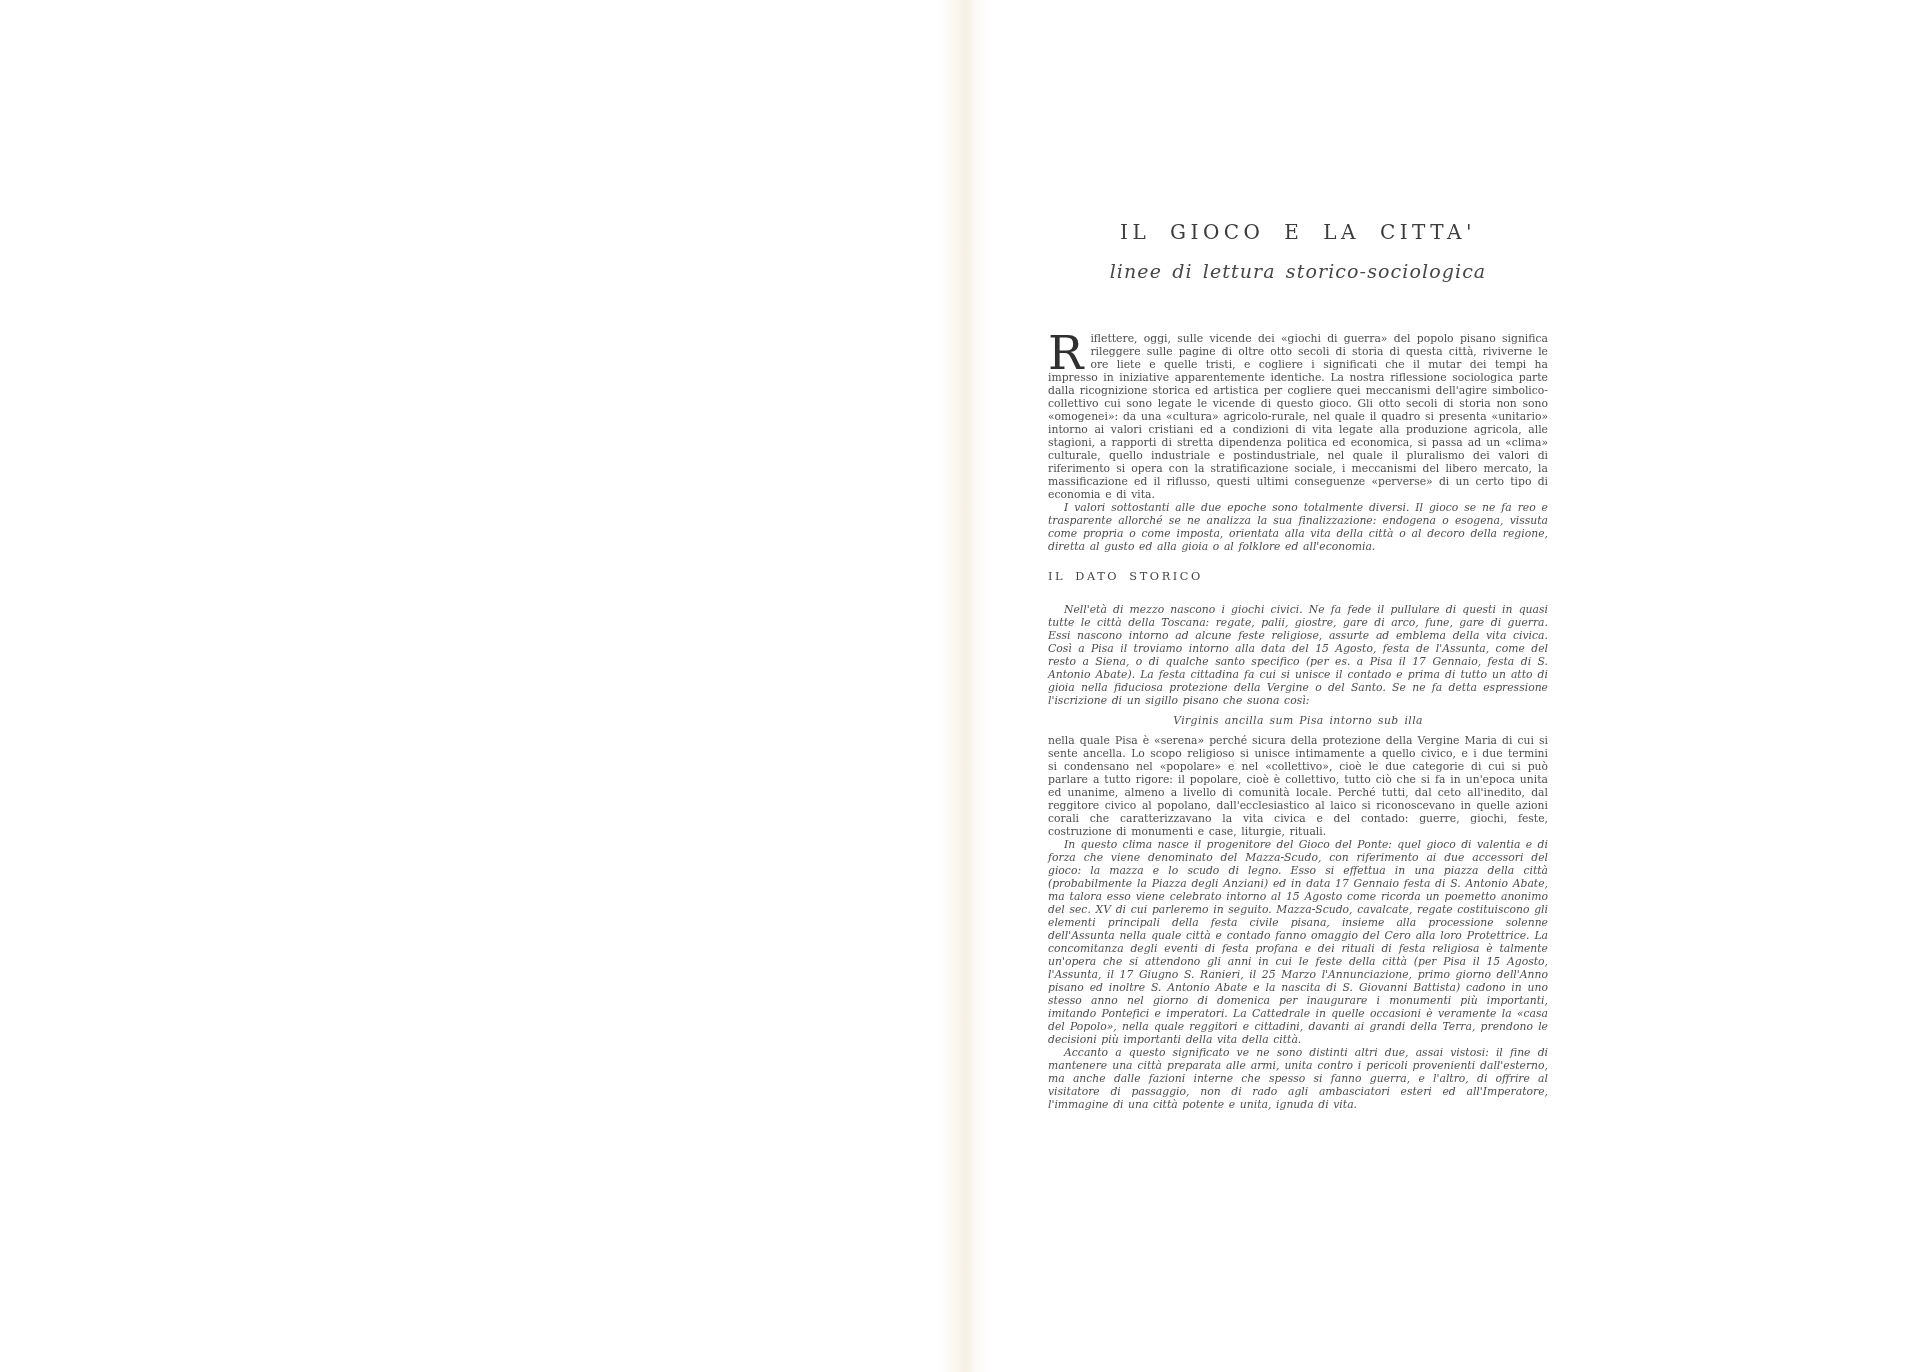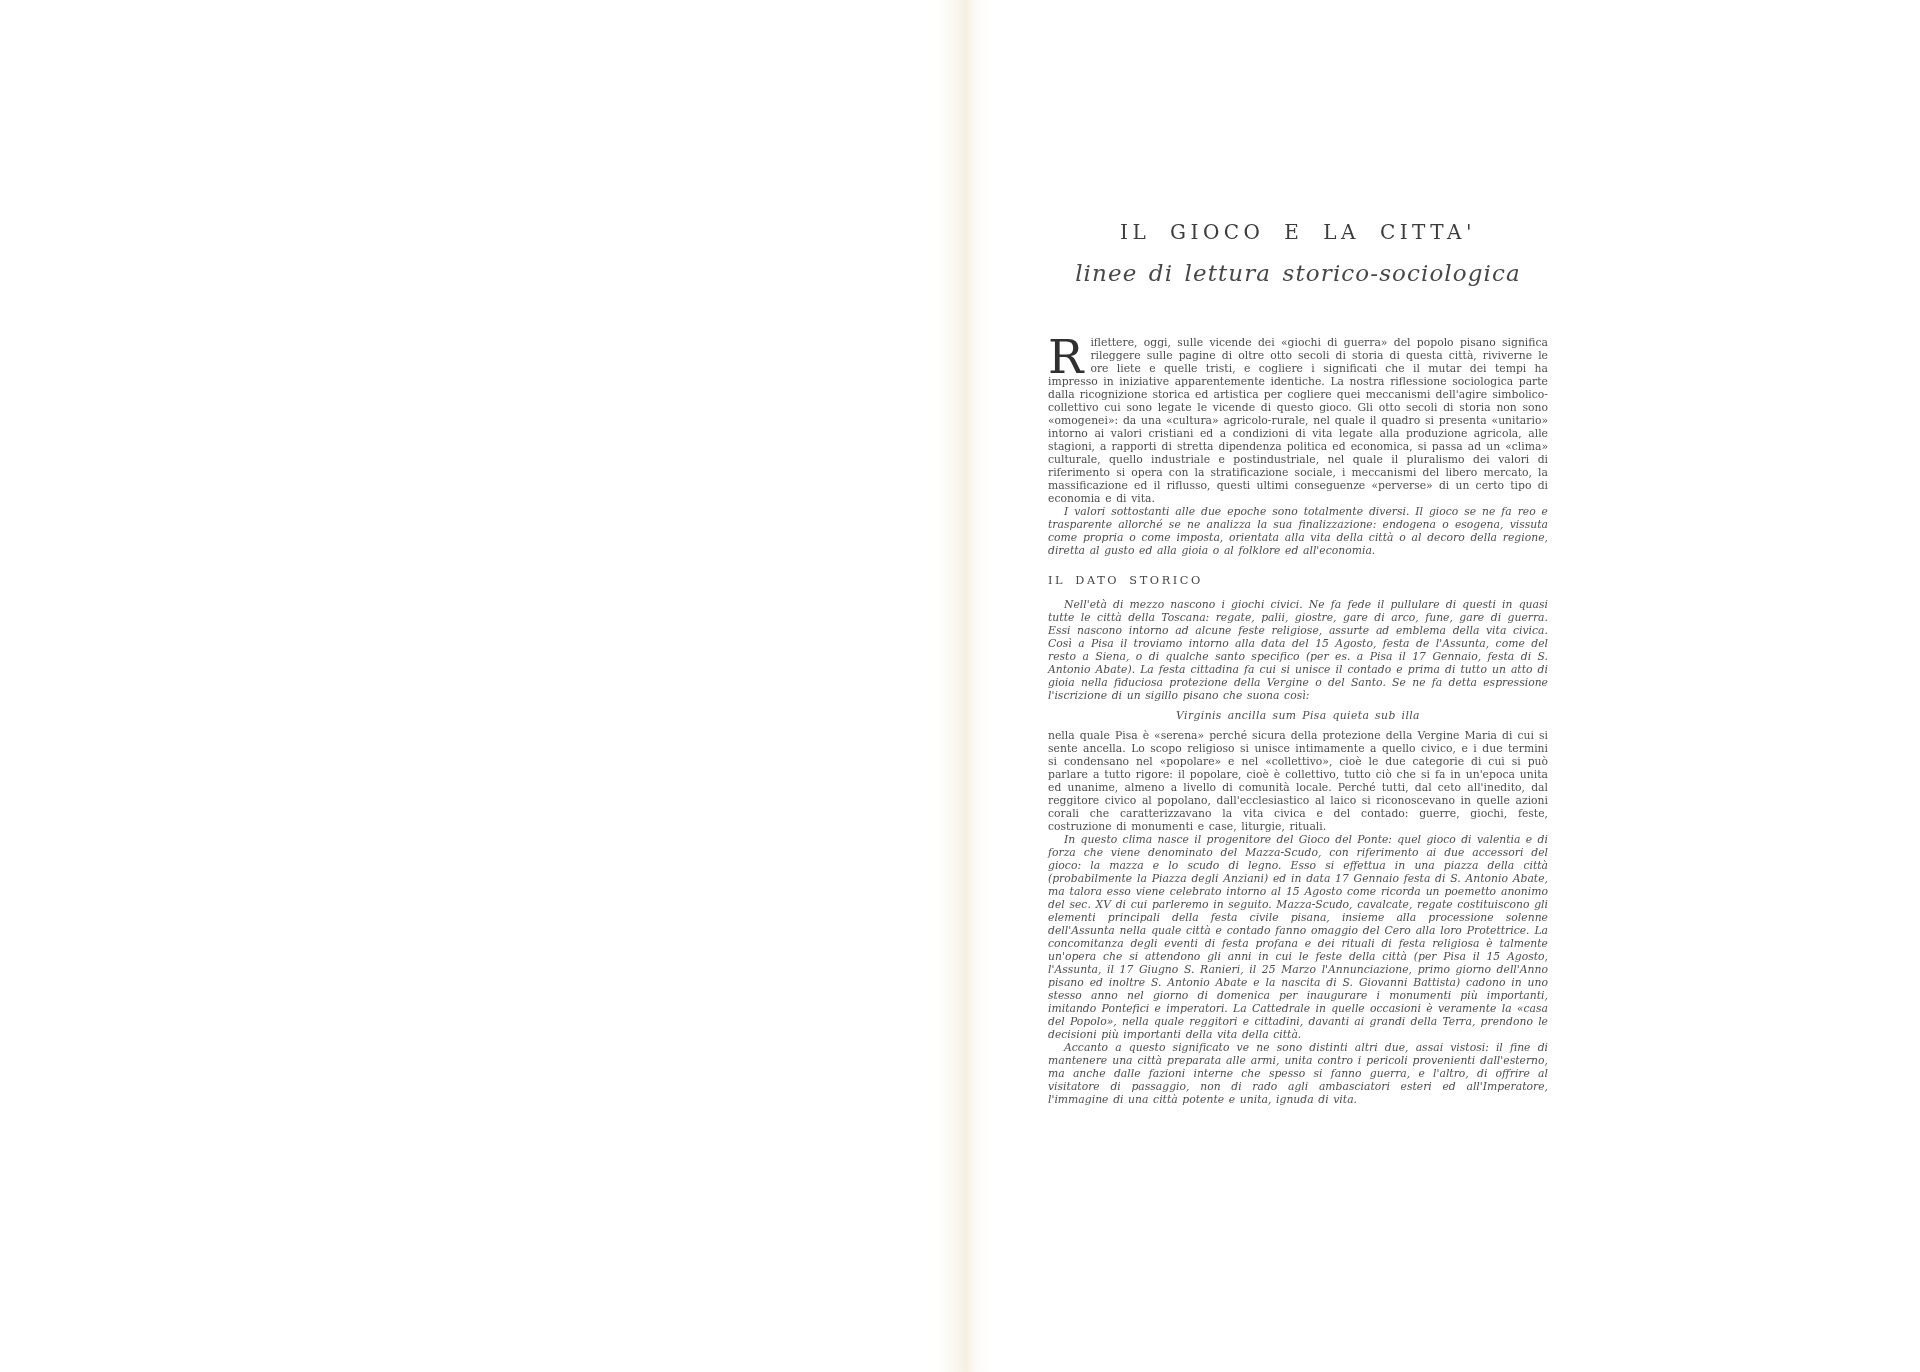--- a/index.html
+++ b/index.html
@@ -54,21 +54,21 @@
     margin: 0;
     font-size: 20px;
     font-weight: 500;
     text-align: center;
     letter-spacing: 4.5px;
     word-spacing: 9px;
     color: #3c3c3c;
   }
   h2.subtitle {
     margin: 16px 0 0 0;
-    font-size: 23px;
+    font-size: 19px;
     font-weight: 400;
     font-style: italic;
     text-align: center;
     letter-spacing: 1.1px;
     word-spacing: 3px;
     color: #474747;
   }
   .body-text {
     margin-top: 50px;
   }
@@ -82,21 +82,21 @@
   }
   p.body.indent { text-indent: 16px; font-style: italic; }
   .dropcap {
     float: left;
     font-size: 47px;
     line-height: 37px;
     padding: 2px 7px 0 0;
     color: #303030;
   }
   h3.section-heading {
-    margin: 17px 0 11px 0;
+    margin: 17px 0 20px 0;
     font-size: 11.3px;
     font-weight: 400;
     letter-spacing: 2.6px;
     word-spacing: 4px;
     color: #454545;
   }
   p.latin {
     margin: 7px 0 7px 0;
     font-size: 10.8px;
     line-height: 13px;
@@ -128,21 +128,21 @@
 
     <div class="body-text">
       <p class="body"><span class="dropcap">R</span><span>iflettere, oggi, sulle vicende dei «giochi di guerra» del popolo pisano significa rileggere sulle pagine di oltre otto secoli di storia di questa città, riviverne le ore liete e quelle tristi, e cogliere i significati che il mutar dei tempi ha impresso in iniziative apparentemente identiche. La nostra riflessione sociologica parte dalla ricognizione storica ed artistica per cogliere quei meccanismi dell'agire simbolico-collettivo cui sono legate le vicende di questo gioco. Gli otto secoli di storia non sono «omogenei»: da una «cultura» agricolo-rurale, nel quale il quadro si presenta «unitario» intorno ai valori cristiani ed a condizioni di vita legate alla produzione agricola, alle stagioni, a rapporti di stretta dipendenza politica ed economica, si passa ad un «clima» culturale, quello industriale e postindustriale, nel quale il pluralismo dei valori di riferimento si opera con la stratificazione sociale, i meccanismi del libero mercato, la massificazione ed il riflusso, questi ultimi conseguenze «perverse» di un certo tipo di economia e di vita.</span></p>
 
       <p class="body indent">I valori sottostanti alle due epoche sono totalmente diversi. Il gioco se ne fa reo e trasparente allorché se ne analizza la sua finalizzazione: endogena o esogena, vissuta come propria o come imposta, orientata alla vita della città o al decoro della regione, diretta al gusto ed alla gioia o al folklore ed all'economia.</p>
 
       <h3 class="section-heading">IL  DATO  STORICO</h3>
 
       <p class="body indent">Nell'età di mezzo nascono i giochi civici. Ne fa fede il pullulare di questi in quasi tutte le città della Toscana: regate, palii, giostre, gare di arco, fune, gare di guerra. Essi nascono intorno ad alcune feste religiose, assurte ad emblema della vita civica. Così a Pisa il troviamo intorno alla data del 15 Agosto, festa de l'Assunta, come del resto a Siena, o di qualche santo specifico (per es. a Pisa il 17 Gennaio, festa di S. Antonio Abate). La festa cittadina fa cui si unisce il contado e prima di tutto un atto di gioia nella fiduciosa protezione della Vergine o del Santo. Se ne fa detta espressione l'iscrizione di un sigillo pisano che suona così:</p>
 
-      <p class="latin">Virginis ancilla sum Pisa quieta sub illa</p>
+      <p class="latin">Virginis ancilla sum Pisa intorno sub illa</p>
 
       <p class="body">nella quale Pisa è «serena» perché sicura della protezione della Vergine Maria di cui si sente ancella. Lo scopo religioso si unisce intimamente a quello civico, e i due termini si condensano nel «popolare» e nel «collettivo», cioè le due categorie di cui si può parlare a tutto rigore: il popolare, cioè è collettivo, tutto ciò che si fa in un'epoca unita ed unanime, almeno a livello di comunità locale. Perché tutti, dal ceto all'inedito, dal reggitore civico al popolano, dall'ecclesiastico al laico si riconoscevano in quelle azioni corali che caratterizzavano la vita civica e del contado: guerre, giochi, feste, costruzione di monumenti e case, liturgie, rituali.</p>
       <p class="body indent">In questo clima nasce il progenitore del Gioco del Ponte: quel gioco di valentia e di forza che viene denominato del Mazza-Scudo, con riferimento ai due accessori del gioco: la mazza e lo scudo di legno. Esso si effettua in una piazza della città (probabilmente la Piazza degli Anziani) ed in data 17 Gennaio festa di S. Antonio Abate, ma talora esso viene celebrato intorno al 15 Agosto come ricorda un poemetto anonimo del sec. XV di cui parleremo in seguito. Mazza-Scudo, cavalcate, regate costituiscono gli elementi principali della festa civile pisana, insieme alla processione solenne dell'Assunta nella quale città e contado fanno omaggio del Cero alla loro Protettrice. La concomitanza degli eventi di festa profana e dei rituali di festa religiosa è talmente un'opera che si attendono gli anni in cui le feste della città (per Pisa il 15 Agosto, l'Assunta, il 17 Giugno S. Ranieri, il 25 Marzo l'Annunciazione, primo giorno dell'Anno pisano ed inoltre S. Antonio Abate e la nascita di S. Giovanni Battista) cadono in uno stesso anno nel giorno di domenica per inaugurare i monumenti più importanti, imitando Pontefici e imperatori. La Cattedrale in quelle occasioni è veramente la «casa del Popolo», nella quale reggitori e cittadini, davanti ai grandi della Terra, prendono le decisioni più importanti della vita della città.</p>
       <p class="body indent">Accanto a questo significato ve ne sono distinti altri due, assai vistosi: il fine di mantenere una città preparata alle armi, unita contro i pericoli provenienti dall'esterno, ma anche dalle fazioni interne che spesso si fanno guerra, e l'altro, di offrire al visitatore di passaggio, non di rado agli ambasciatori esteri ed all'Imperatore, l'immagine di una città potente e unita, ignuda di vita.</p>
     </div>
   </article>
 
 </div>
 
 </body></html>

